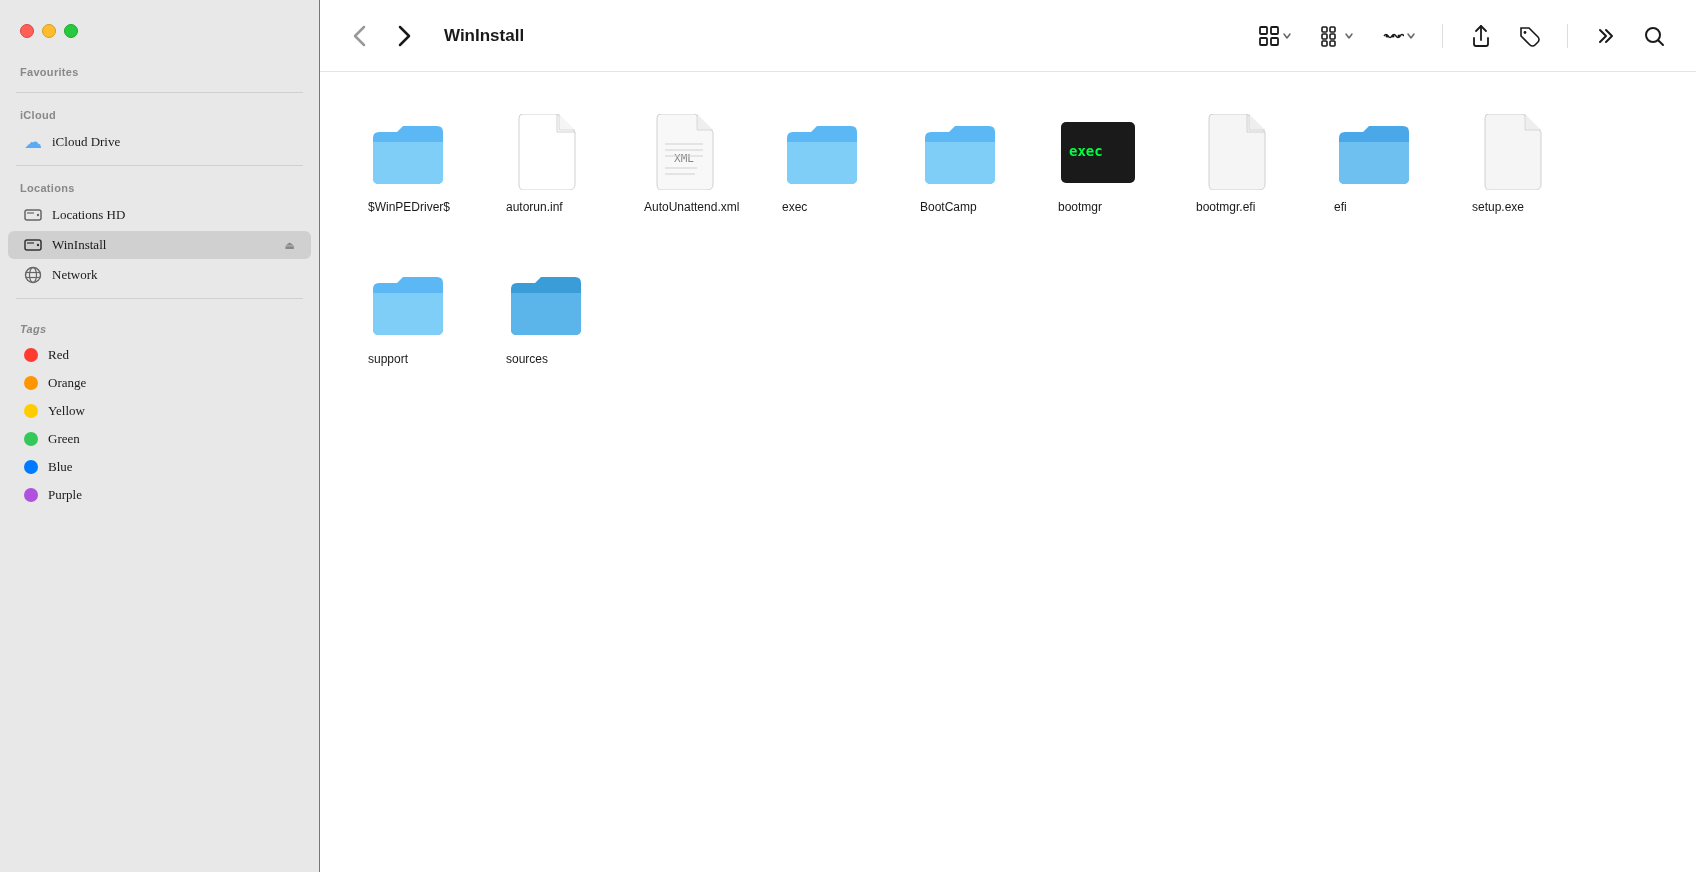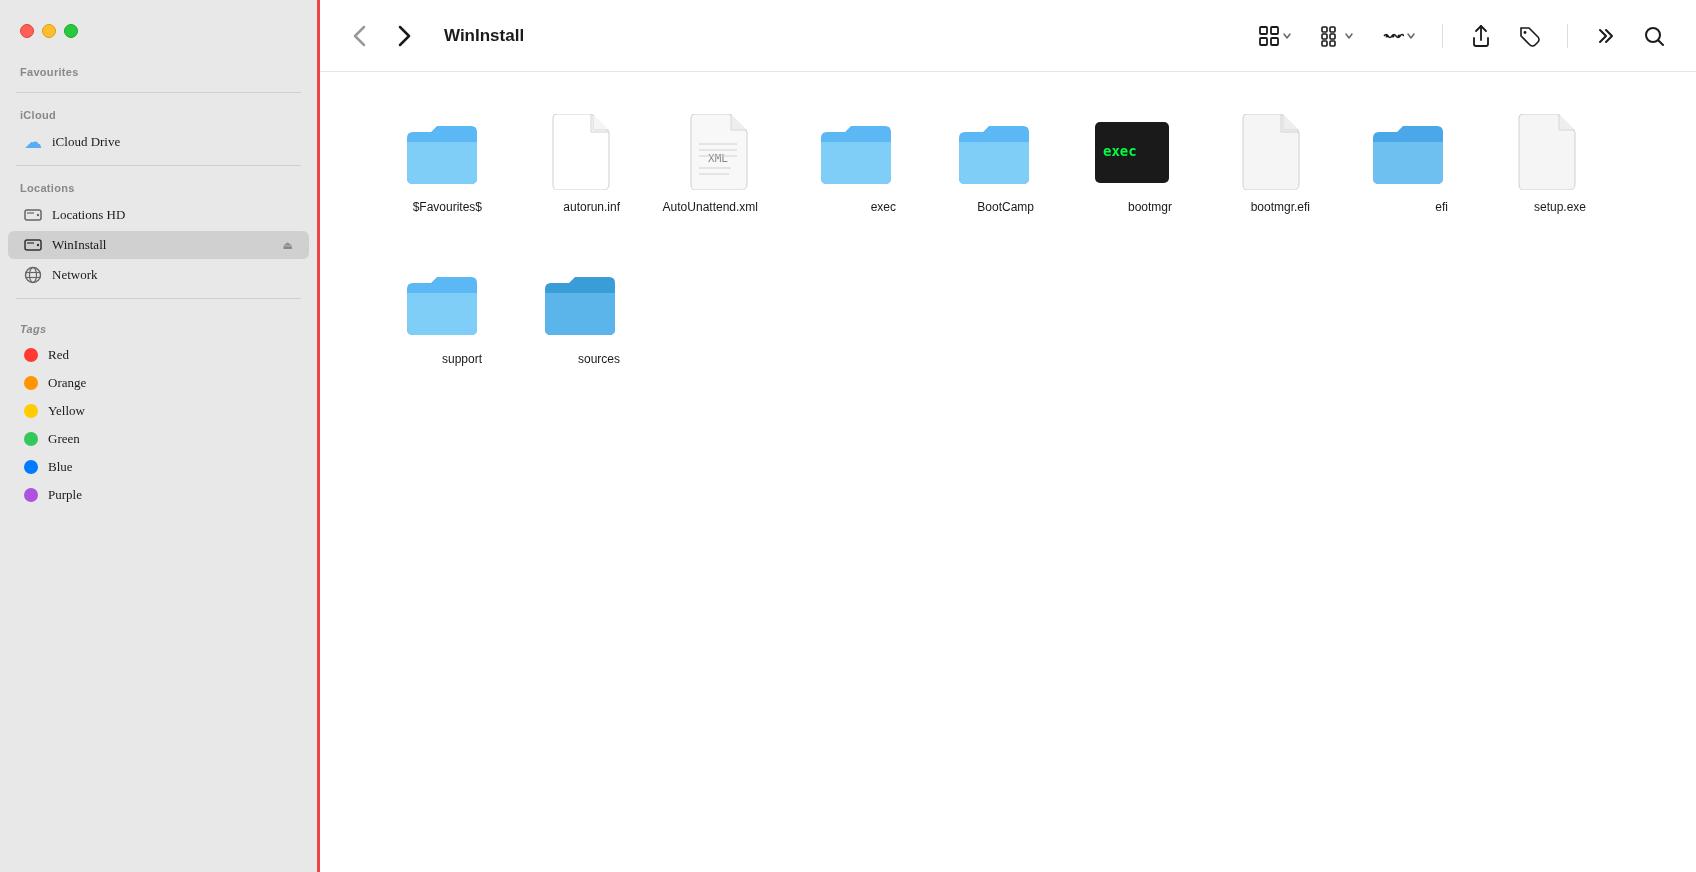--- a/index.html
+++ b/index.html
@@ -11,21 +11,21 @@
       background: #f0f0f0;
       overflow: hidden;
     }
 
     
     .sidebar {
       width: 320px;
       min-width: 320px;
       height: 100%;
       background: #e8e8e8;
-      border-right: 3px solid #ef4444;
+      border-right: 1px solid #ef4444;
       display: flex;
       flex-direction: column;
       padding: 16px 0;
       overflow-y: auto;
     }
 
     .window-controls {
       display: flex;
       align-items: center;
       gap: 8px;
@@ -179,21 +179,21 @@
     .file-grid {
       display: flex;
       flex-wrap: wrap;
       gap: 8px;
       row-gap: 32px;
     }
 
     .file-item {
       display: flex;
       flex-direction: column;
-      align-items: flex-end;
+      align-items: flex-start;
       width: 130px;
       cursor: pointer;
       padding: 8px;
       border-radius: 8px;
     }
 
     .file-icon {
       width: 80px;
       height: 80px;
       display: flex;
@@ -418,21 +418,21 @@
   <div class="file-grid-container">
     <div class="file-grid">
 
       <div class="file-item">
         <div class="file-icon">
           <svg width="78" height="65" viewBox="0 0 78 65">
             <path d="M4 18 Q4 12 10 12 L28 12 L34 6 L68 6 Q74 6 74 12 L74 58 Q74 64 68 64 L10 64 Q4 64 4 58 Z" fill="#5cb8f5"></path>
             <path d="M4 22 L74 22 L74 58 Q74 64 68 64 L10 64 Q4 64 4 58 Z" fill="#7ecef7"></path>
           </svg>
         </div>
-        <span class="file-name">$Favourites$</span>
+        <span class="file-name">$WinPEDriver$</span>
       </div>
 
       <div class="file-item">
         <div class="file-icon">
           <svg width="62" height="76" viewBox="0 0 62 76">
             <path d="M4 4 Q4 0 8 0 L42 0 L60 18 L60 70 Q60 76 54 76 L8 76 Q4 76 4 70 Z" fill="#ffffff" stroke="#d0d0d0" stroke-width="1"></path>
             <path d="M42 0 L42 18 L60 18" fill="none" stroke="#d0d0d0" stroke-width="1"></path>
             <path d="M44 0 L60 16" fill="#e8e8e8"></path>
             <path d="M44 0 L44 16 L60 16" fill="#f5f5f5" stroke="#d0d0d0" stroke-width="0.8"></path>
           </svg>

